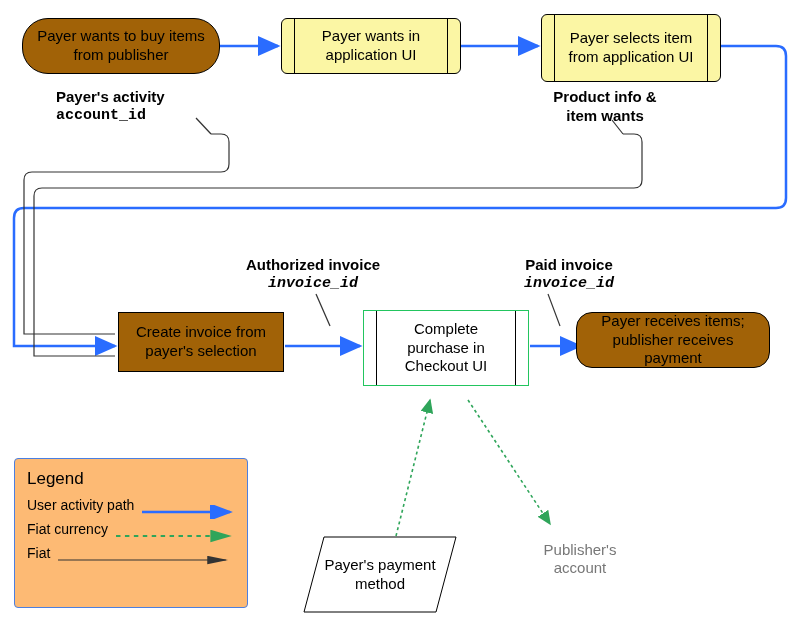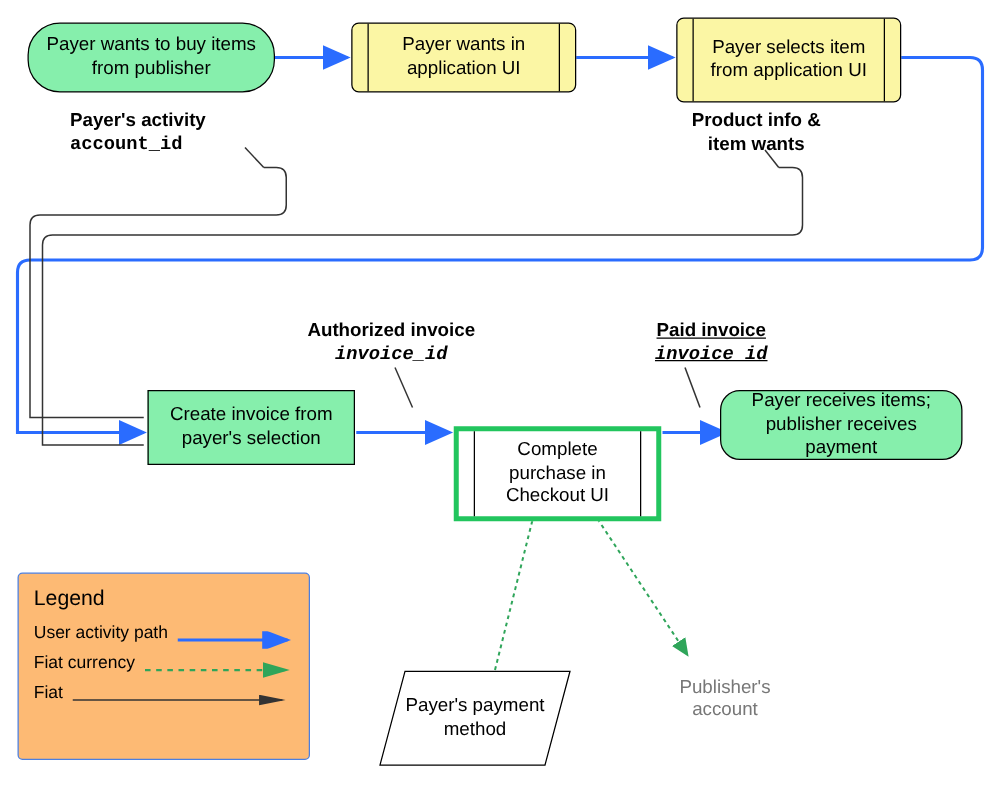--- a/index.html
+++ b/index.html
@@ -1,22 +1,22 @@
 <!DOCTYPE html>
 <html><head>
 <meta charset="utf-8">
 <style>
   html,body{margin:0;padding:0;}
   body{font-family:Arial,Helvetica,sans-serif;background:#fff;}
   .stage{position:relative;width:798px;height:641px;}
-  .node{position:absolute;border:1px solid #000;background:#86efac;display:flex;align-items:center;justify-content:center;text-align:center;font-size:15px;line-height:1.25;padding:4px 8px;box-sizing:border-box;}
+  .node{position:absolute;border:1px solid #000;background:#a16207;display:flex;align-items:center;justify-content:center;text-align:center;font-size:15px;line-height:1.25;padding:4px 8px;box-sizing:border-box;}
   .terminal{border-radius:26px;}
   .process-yellow{background:#fbf6a4;border:1px solid #000;border-radius:6px;position:absolute;box-sizing:border-box;}
   .process-yellow .inner{position:absolute;top:0;bottom:0;left:12px;right:12px;border-left:1px solid #000;border-right:1px solid #000;display:flex;align-items:center;justify-content:center;text-align:center;font-size:15px;line-height:1.25;padding:0 6px;}
-  .process-white{background:#fff;border:4px solid #22c55e;border-radius:0;position:absolute;box-sizing:border-box;margin-top:31px;}
+  .process-white{background:#fff;border:1px solid #22c55e;border-radius:0;position:absolute;box-sizing:border-box;}
   .process-white .inner{position:absolute;top:0;bottom:0;left:12px;right:12px;border-left:1px solid #000;border-right:1px solid #000;display:flex;align-items:center;justify-content:center;text-align:center;font-size:15px;line-height:1.25;padding:0 6px;}
   .anno{position:absolute;font-size:15px;font-weight:700;line-height:1.25;color:#000;text-align:center;}
   .anno .mono{font-family:"Courier New",monospace;}
   .pub-label{position:absolute;font-size:15px;color:#777;text-align:center;line-height:1.2;}
   .legend{position:absolute;border:1px solid #4b7fe0;background:#fdba74;border-radius:4px;box-sizing:border-box;padding:10px 12px 12px 12px;}
   .legend-title{font-size:17px;margin-bottom:8px;}
   .legend-row{display:flex;align-items:center;font-size:14px;margin-top:8px;}
   .legend-label{flex:0 0 auto;margin-right:8px;}
   .legend-line{flex:1 1 auto;height:0;position:relative;}
   .legend-line svg{display:block;width:100%;height:14px;}
@@ -107,21 +107,21 @@
 
   <div class="node terminal" style="left:576px;top:312px;width:194px;height:56px;border-radius:16px;">
     <span>Payer receives items; publisher receives payment</span>
   </div>
 
   <div class="anno" style="left:218px;top:256px;width:190px;">
     <div>Authorized invoice</div>
     <div class="mono" style="font-style:italic;">invoice_id</div>
   </div>
 
-  <div class="anno" style="left:494px;top:256px;width:150px;text-decoration:underline;">
+  <div class="anno" style="left:494px;top:256px;width:150px;">
     <div>Paid invoice</div>
     <div class="mono" style="font-style:italic;">invoice_id</div>
   </div>
 
   <svg style="position:absolute;left:302px;top:536px;" width="156" height="78">
     <polygon points="22,1 154,1 134,76 2,76" fill="#fff" stroke="#000" stroke-width="1"></polygon>
   </svg>
   <div style="position:absolute;left:312px;top:540px;width:136px;height:70px;display:flex;align-items:center;justify-content:center;text-align:center;font-size:15px;line-height:1.25;">
     <span>Payer's payment method</span>
   </div>

